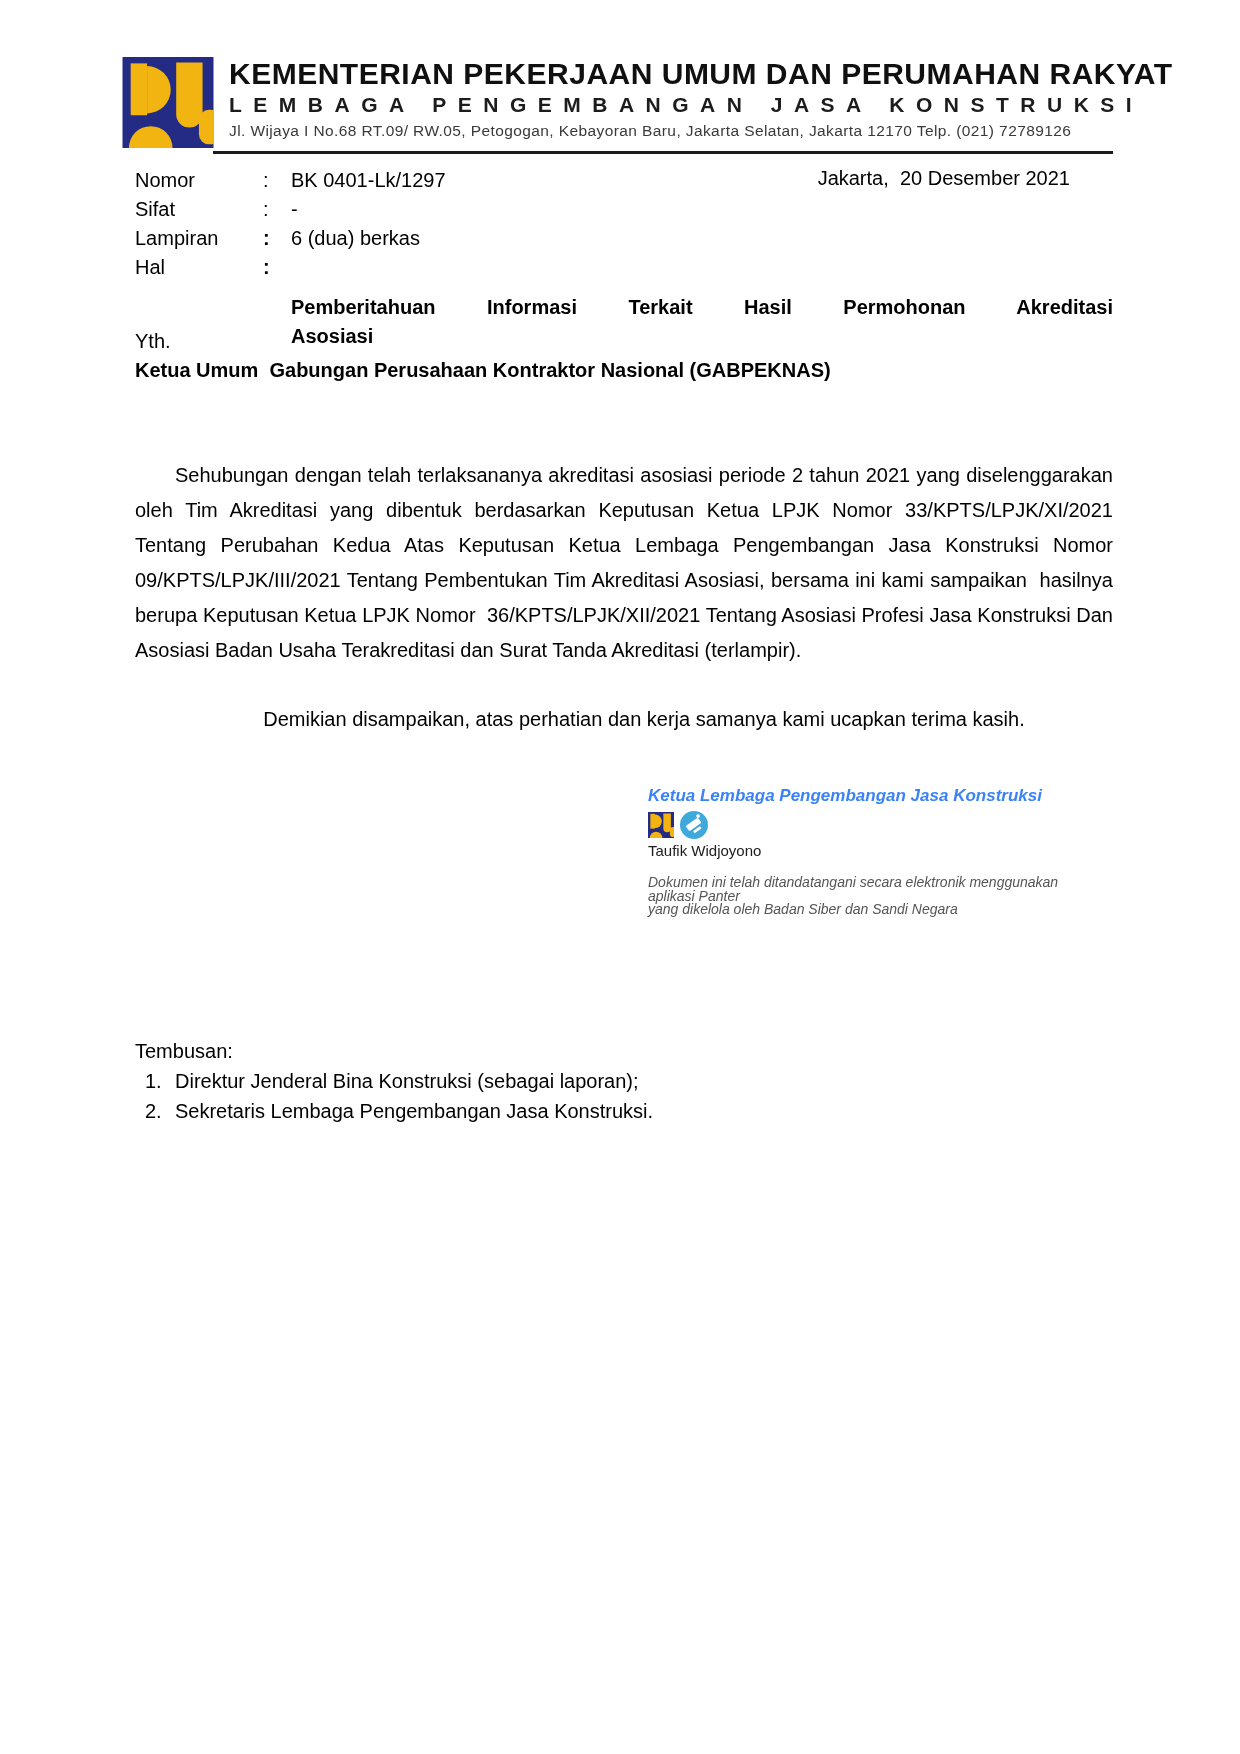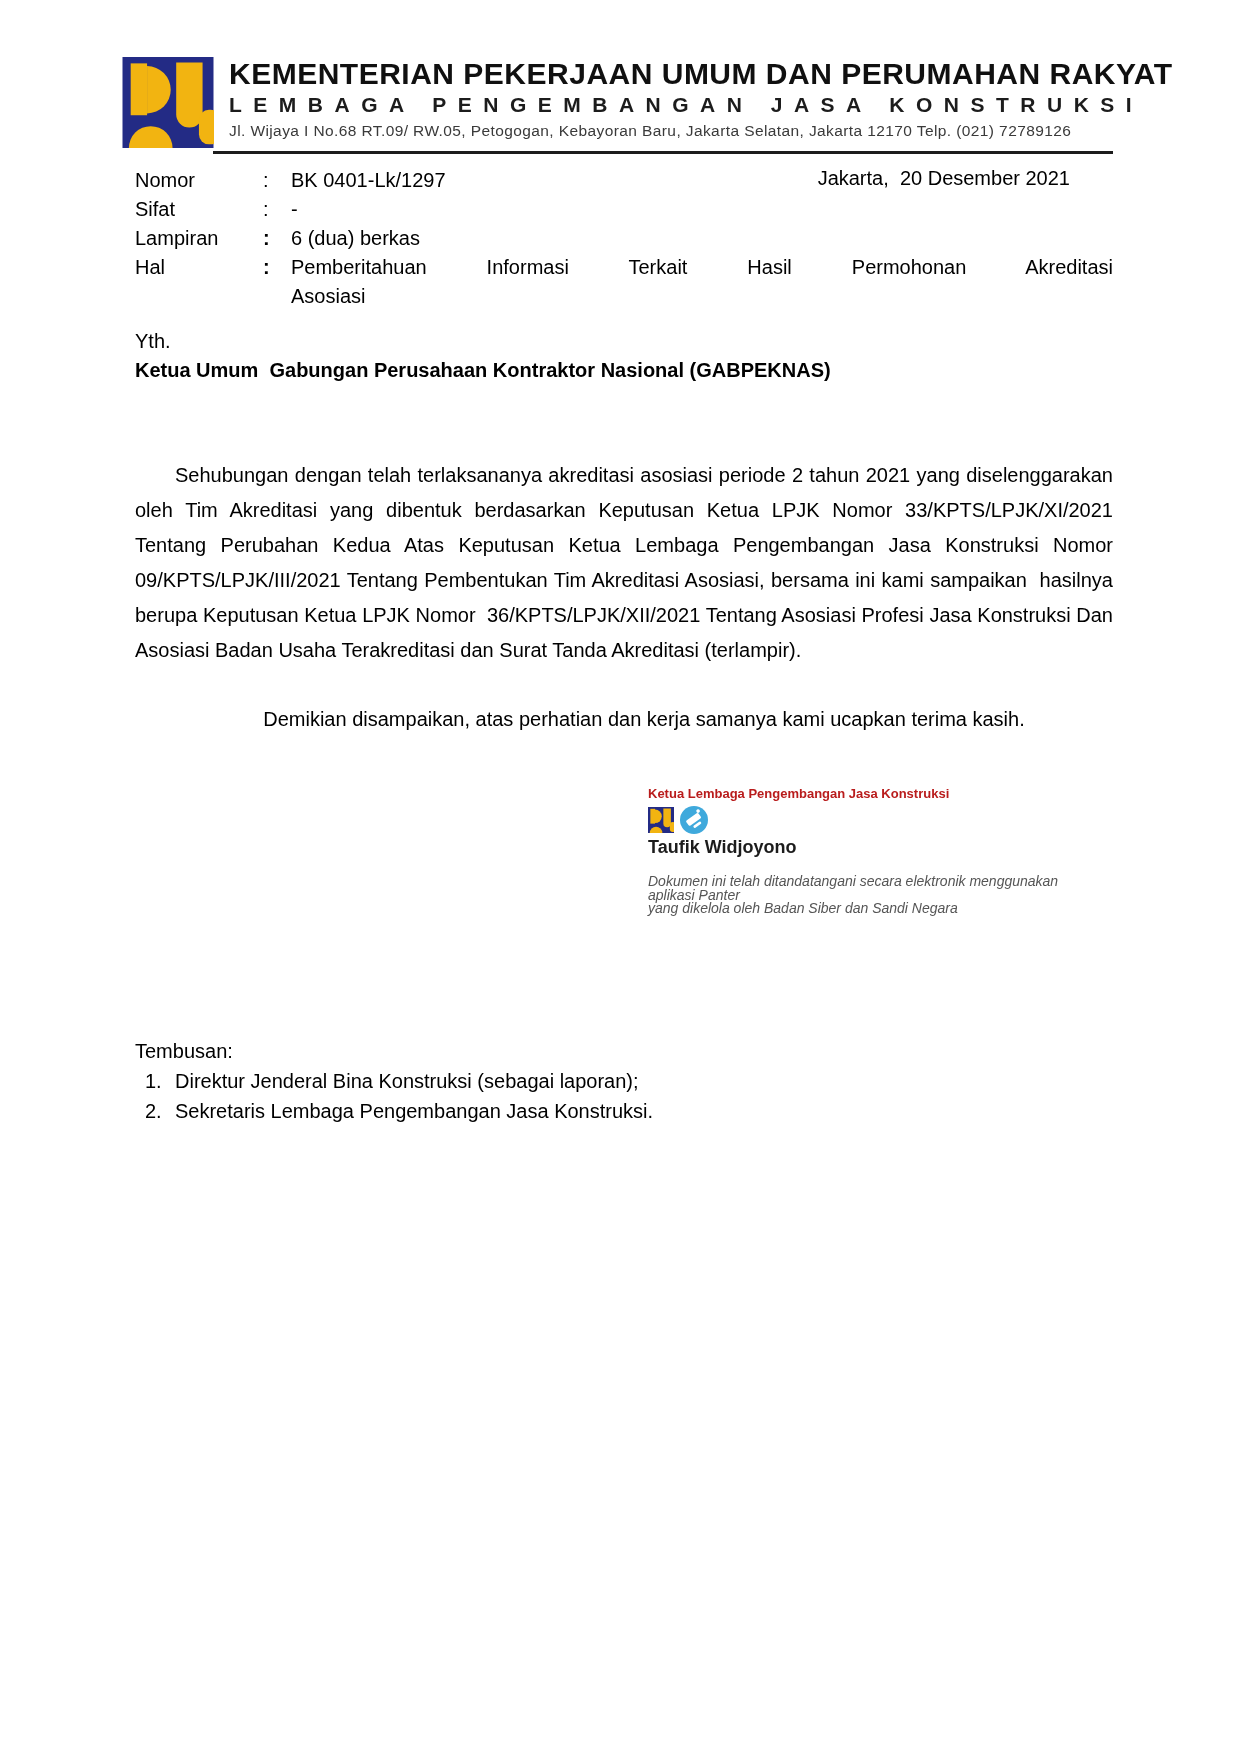--- a/index.html
+++ b/index.html
@@ -21,40 +21,40 @@
   .lh-ministry { font-size:30px; font-weight:700; letter-spacing:0.5px; white-space:nowrap; line-height:32px; color:#101010; }
   .lh-agency   { font-size:21px; font-weight:700; letter-spacing:11.5px; white-space:nowrap; line-height:24px; margin-top:3px; color:#1c1c1c; }
   .lh-address  { font-size:15.5px; letter-spacing:0.4px; white-space:nowrap; margin-top:5px; color:#3a3a3a; }
   .lh-rule { position:absolute; left:213px; right:127px; top:151px; border-top:3.5px solid #1c1c1c; }
 
   
   .meta { position:absolute; left:135px; top:166px; width:978px; font-size:20px; }
   .meta-date { position:absolute; top:1px; right:43px; white-space:pre; }
   .meta-row { display:grid; grid-template-columns:128px 28px 822px; line-height:29px; align-items:start; }
   .meta-sep-bold { font-weight:700; }
-  .hal-value { font-weight:400; }
+  .hal-value { font-weight:700;margin-top:40px; }
   .hal-line1 { text-align:justify; height:29px; overflow:hidden; }
   .hal-line1::after { content:""; display:inline-block; width:100%; height:0; }
 
   
   .recipient { position:absolute; left:135px; top:327px; font-size:20px; line-height:29px; }
   .recipient-name { font-weight:700; white-space:pre-wrap; }
   .recipient-place { margin-left:43px; }
 
   
   .para { position:absolute; left:135px; width:978px; font-size:20px; line-height:35px; text-align:justify; text-indent:40px; white-space:pre-wrap; }
   .para-1 { top:458px; }
   .para-2 { top:702px; text-align:center; }
 
   
   .signature { position:absolute; left:648px; top:786px; width:460px; }
-  .sig-title { font-size:13px; font-weight:700; color:#b91c1c; }
+  .sig-title { font-size:17px; font-weight:700; color:#3b82f6;font-style:italic; }
   .sig-icons { display:flex; align-items:center; gap:5px; margin:4px 0 2px; }
   .sig-icons svg { display:block; }
-  .sig-name { font-size:18px; font-weight:700; color:#1c1c1c; }
+  .sig-name { font-size:15px; font-weight:400; color:#1c1c1c; }
   .sig-disclaimer { margin-top:17px; font-size:14px; font-style:italic; color:#555; line-height:13.5px; }
 
   
   .tembusan { position:absolute; left:135px; top:1037px; font-size:20px; line-height:29px; }
   .tembusan-item { display:flex; margin-left:10px; margin-top:1px; }
   .tembusan-num { width:30px; flex:0 0 auto; }
 </style>
 </head>
 <body>
 

